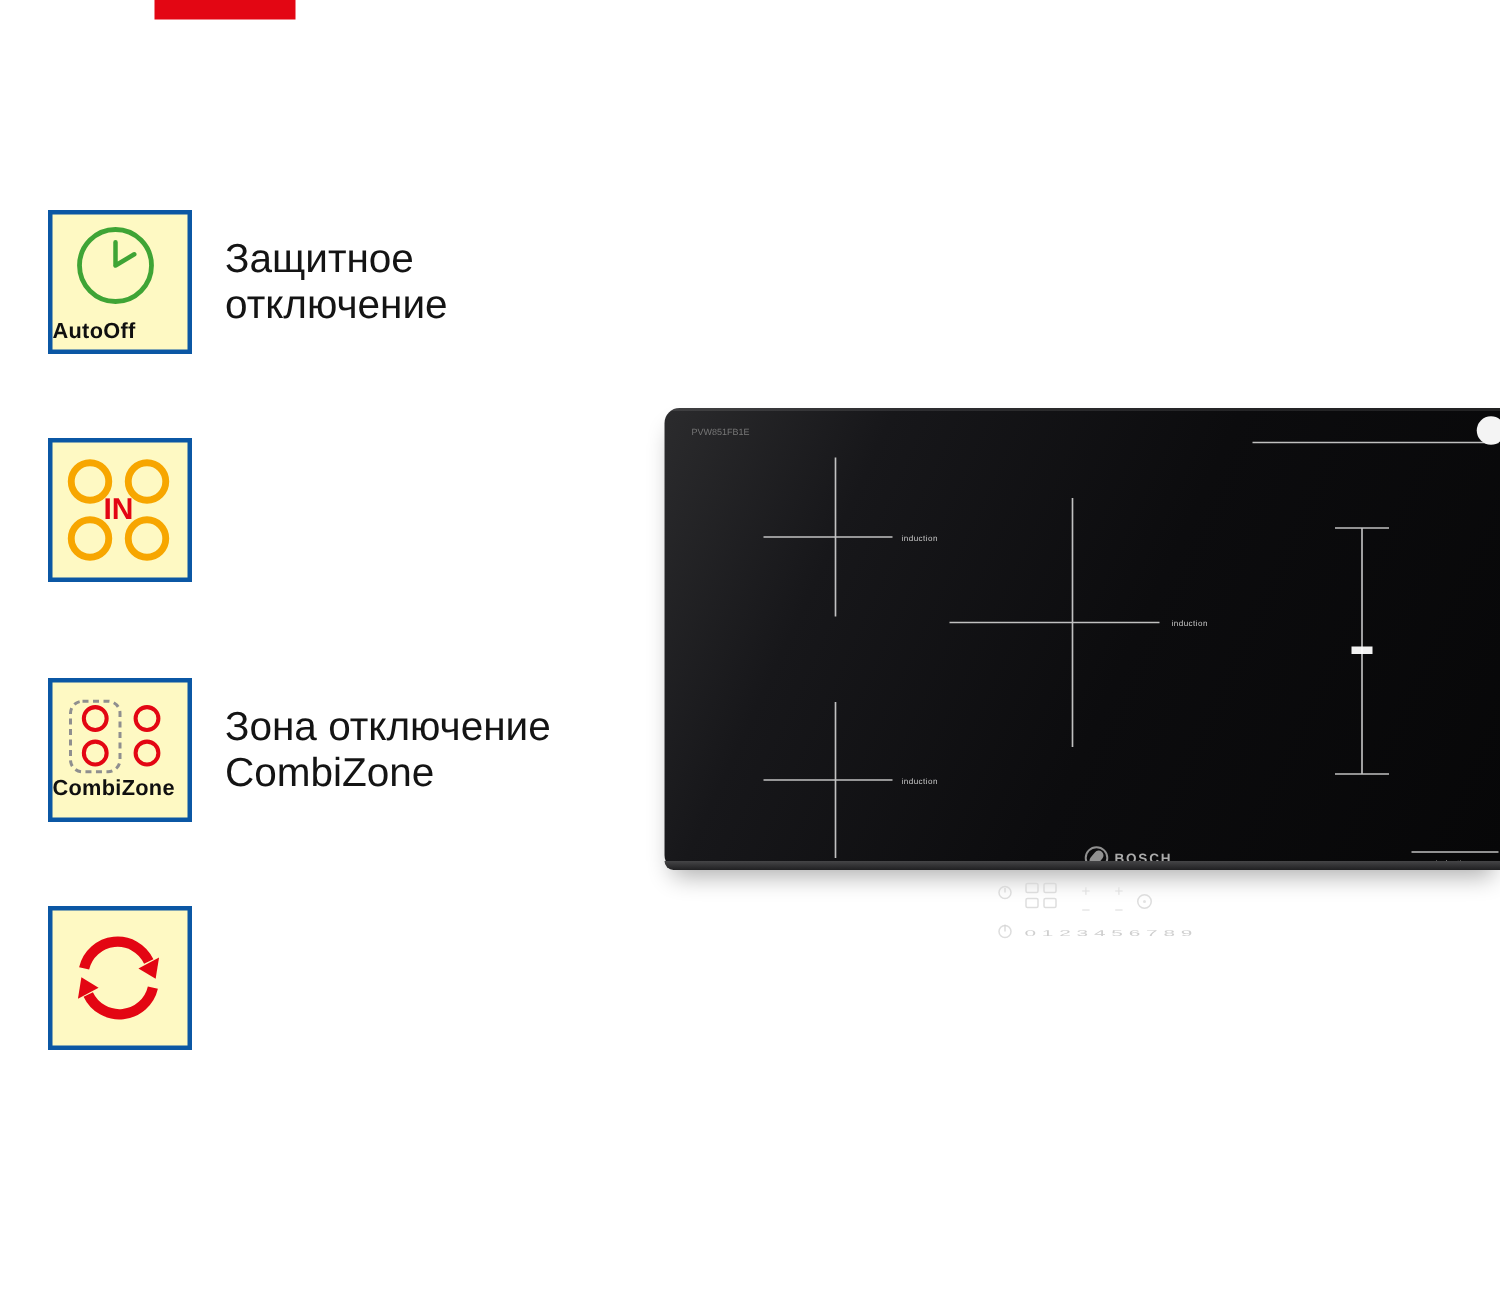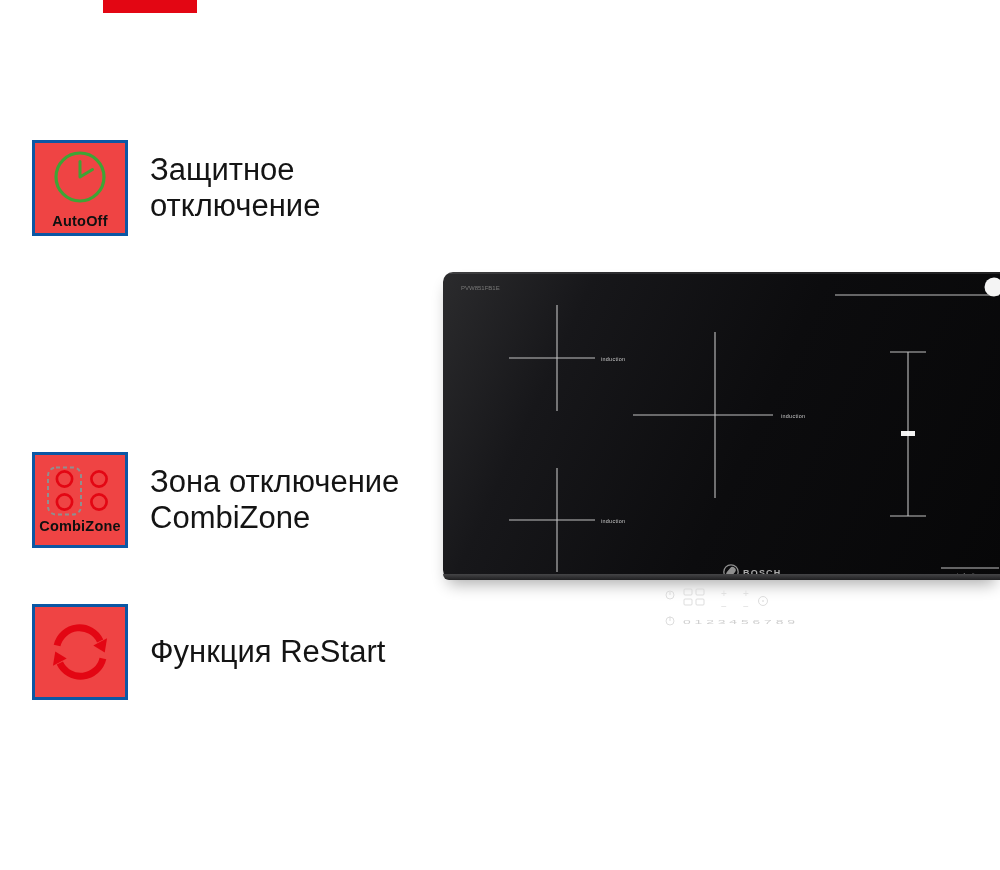--- a/index.html
+++ b/index.html
@@ -1,22 +1,22 @@
 <!DOCTYPE html>
 <html><head>
 <meta charset="utf-8">
 <style>
   html,body{margin:0;padding:0;background:#fff;}
   .canvas{position:relative;width:1000px;height:870px;background:#ffffff;font-family:"Liberation Sans",sans-serif;overflow:hidden;}
   .top-badge{position:absolute;left:103px;top:0;width:94px;height:13px;}
   .feature{position:absolute;left:32px;display:flex;align-items:center;}
   .f1{top:140px}.f2{top:292px}.f3{top:452px}.f4{top:604px}
-  .icon-box{width:96px;height:96px;box-sizing:border-box;border:3px solid #0b57a4;background:#ef4444;display:flex;flex-direction:column;align-items:center;justify-content:center;flex:0 0 auto;}
+  .icon-box{width:96px;height:96px;box-sizing:border-box;border:3px solid #0b57a4;background:#fef9c3;display:flex;flex-direction:column;align-items:flex-start;justify-content:center;flex:0 0 auto;}
   .icon-caption{font-size:14.5px;font-weight:700;color:#101010;line-height:1;margin-top:3px;letter-spacing:.2px;}
-  .feature-label{margin-left:22px;font-size:31px;color:#141414;line-height:1.16;white-space:pre-line;}
+  .feature-label{margin-left:22px;font-size:27px;color:#141414;line-height:1.16;white-space:pre-line;}
   .hob{position:absolute;left:443px;top:272px;width:557px;height:308px;border-radius:10px 0 0 10px;
        background:linear-gradient(115deg,#2b2b2d 0%,#17171a 22%,#0c0c0e 55%,#070708 100%);
        box-shadow:0 9px 16px -5px rgba(0,0,0,.33);}
   .hob::before{content:"";position:absolute;left:0;right:0;top:0;height:2px;border-radius:10px 0 0 0;background:rgba(255,255,255,.10);}
   .hob::after{content:"";position:absolute;left:0;right:0;bottom:0;height:6px;border-radius:0 0 0 10px;background:linear-gradient(#454547,#202022);}
   .hob-svg{position:absolute;left:0;top:0;width:557px;height:376px;}
   .hob-svg text{font-family:"Liberation Sans",sans-serif;}
   .mark{stroke:#d9d9d9;stroke-width:1.1;fill:none;opacity:.88;}
   .zone{font-size:5.4px;fill:#c9c9c9;letter-spacing:.3px;}
   .model{font-size:6px;fill:#787878;}
@@ -38,20 +38,29 @@
         <circle cx="42" cy="30" r="24" fill="none" stroke="#3fa435" stroke-width="3.2"></circle>
         <path d="M42 30 V14.5 M42 30 L54.5 22.5" stroke="#3fa435" stroke-width="3" stroke-linecap="round" fill="none"></path>
       </svg>
       <div class="icon-caption">AutoOff</div>
     </div>
     <div class="feature-label">Защитное
 отключение</div>
   </div>
 
   <div class="feature f2">
+    <div class="icon-box">
+      <svg width="88" height="88" viewBox="0 0 88 88">
+        <circle cx="25" cy="25" r="12.5" fill="none" stroke="#f7a600" stroke-width="4.6"></circle>
+        <circle cx="63" cy="25" r="12.5" fill="none" stroke="#f7a600" stroke-width="4.6"></circle>
+        <circle cx="25" cy="63" r="12.5" fill="none" stroke="#f7a600" stroke-width="4.6"></circle>
+        <circle cx="63" cy="63" r="12.5" fill="none" stroke="#f7a600" stroke-width="4.6"></circle>
+        <text x="44" y="44" text-anchor="middle" dominant-baseline="central" font-size="20" font-weight="bold" fill="#e30613">IN</text>
+      </svg>
+    </div>
   </div>
 
   <div class="feature f3">
     <div class="icon-box">
       <svg width="88" height="50" viewBox="0 0 88 50">
         <rect x="12" y="1.5" width="33" height="47" rx="8" fill="none" stroke="#8f8f8f" stroke-width="2" stroke-dasharray="4 3"></rect>
         <circle cx="28.5" cy="13" r="7.6" fill="none" stroke="#e30613" stroke-width="2.7"></circle>
         <circle cx="28.5" cy="36" r="7.6" fill="none" stroke="#e30613" stroke-width="2.7"></circle>
         <circle cx="63" cy="13" r="7.6" fill="none" stroke="#e30613" stroke-width="2.7"></circle>
         <circle cx="63" cy="36" r="7.6" fill="none" stroke="#e30613" stroke-width="2.7"></circle>
@@ -64,21 +73,20 @@
 
   <div class="feature f4">
     <div class="icon-box">
       <svg width="88" height="88" viewBox="0 0 96 96">
         <path d="M23 41 A 25 25 0 0 1 70 36" fill="none" stroke="#e30613" stroke-width="7.5"></path>
         <polygon points="75,48.5 77.5,33 62.5,41" fill="#e30613"></polygon>
         <path d="M73 55 A 25 25 0 0 1 26 60" fill="none" stroke="#e30613" stroke-width="7.5"></path>
         <polygon points="21,47.5 18.5,63 33.5,55" fill="#e30613"></polygon>
       </svg>
     </div>
-    <div class="feature-label">Функция ReStart</div>
   </div>
 
   <div class="hob">
     <svg class="hob-svg" viewBox="0 0 557 376">
 
       <text class="model" x="18" y="18">PVW851FB1E</text>
 
       <path class="mark" d="M392 23 H556"></path>
       <circle cx="551" cy="15" r="9.5" fill="#f4f4f4"></circle>
 

